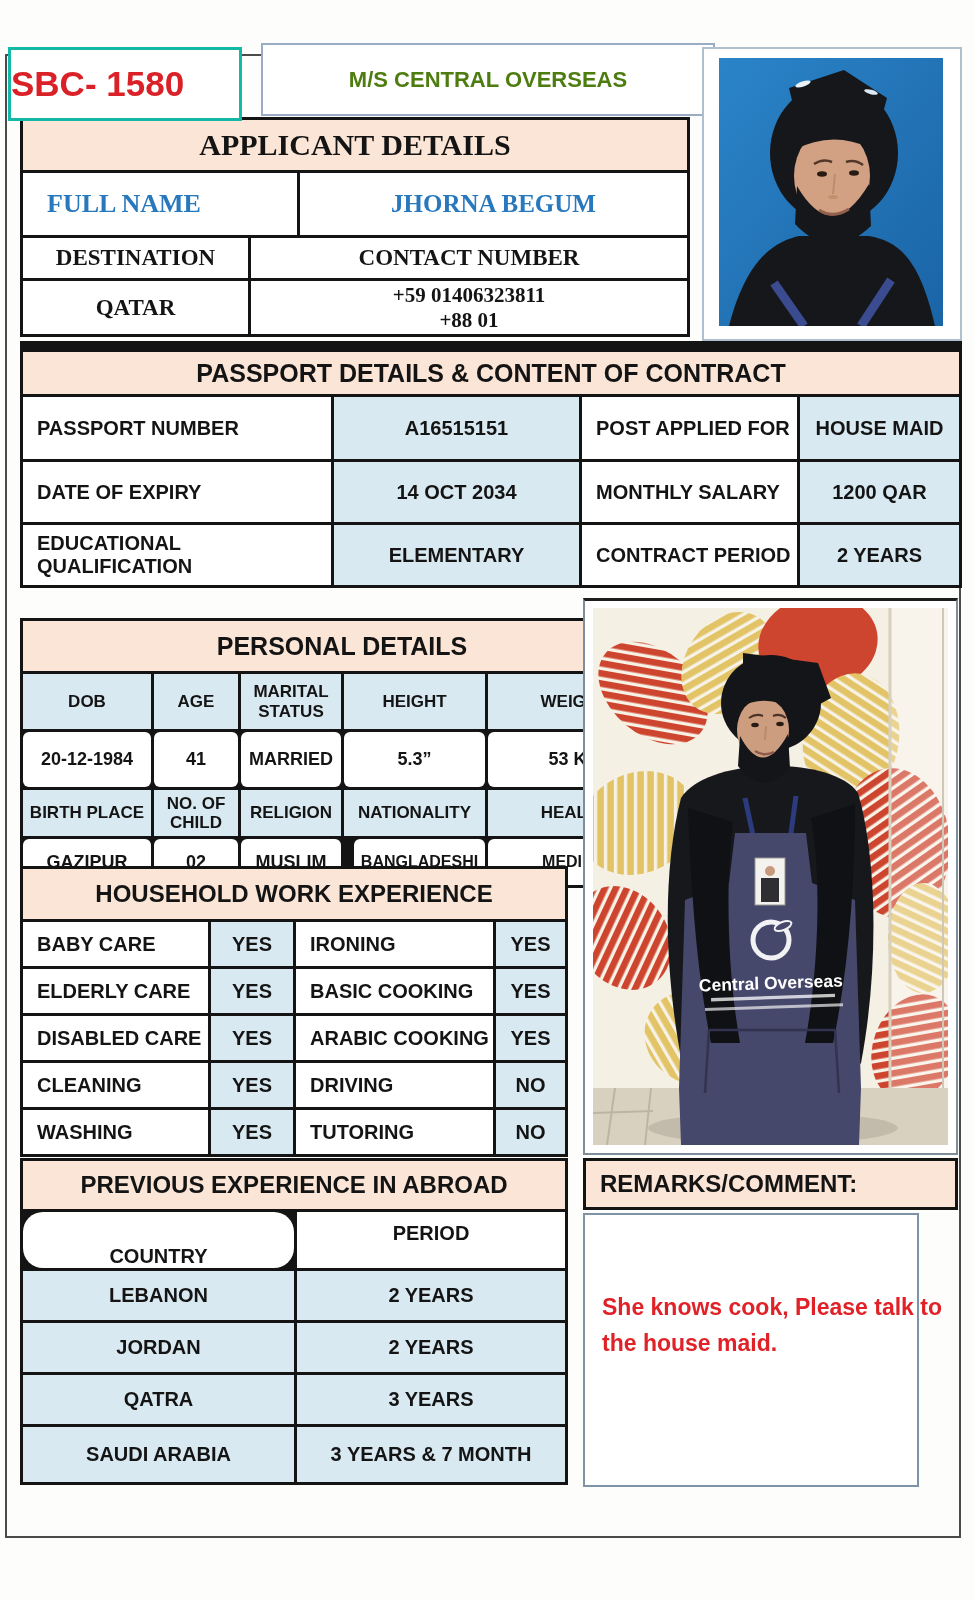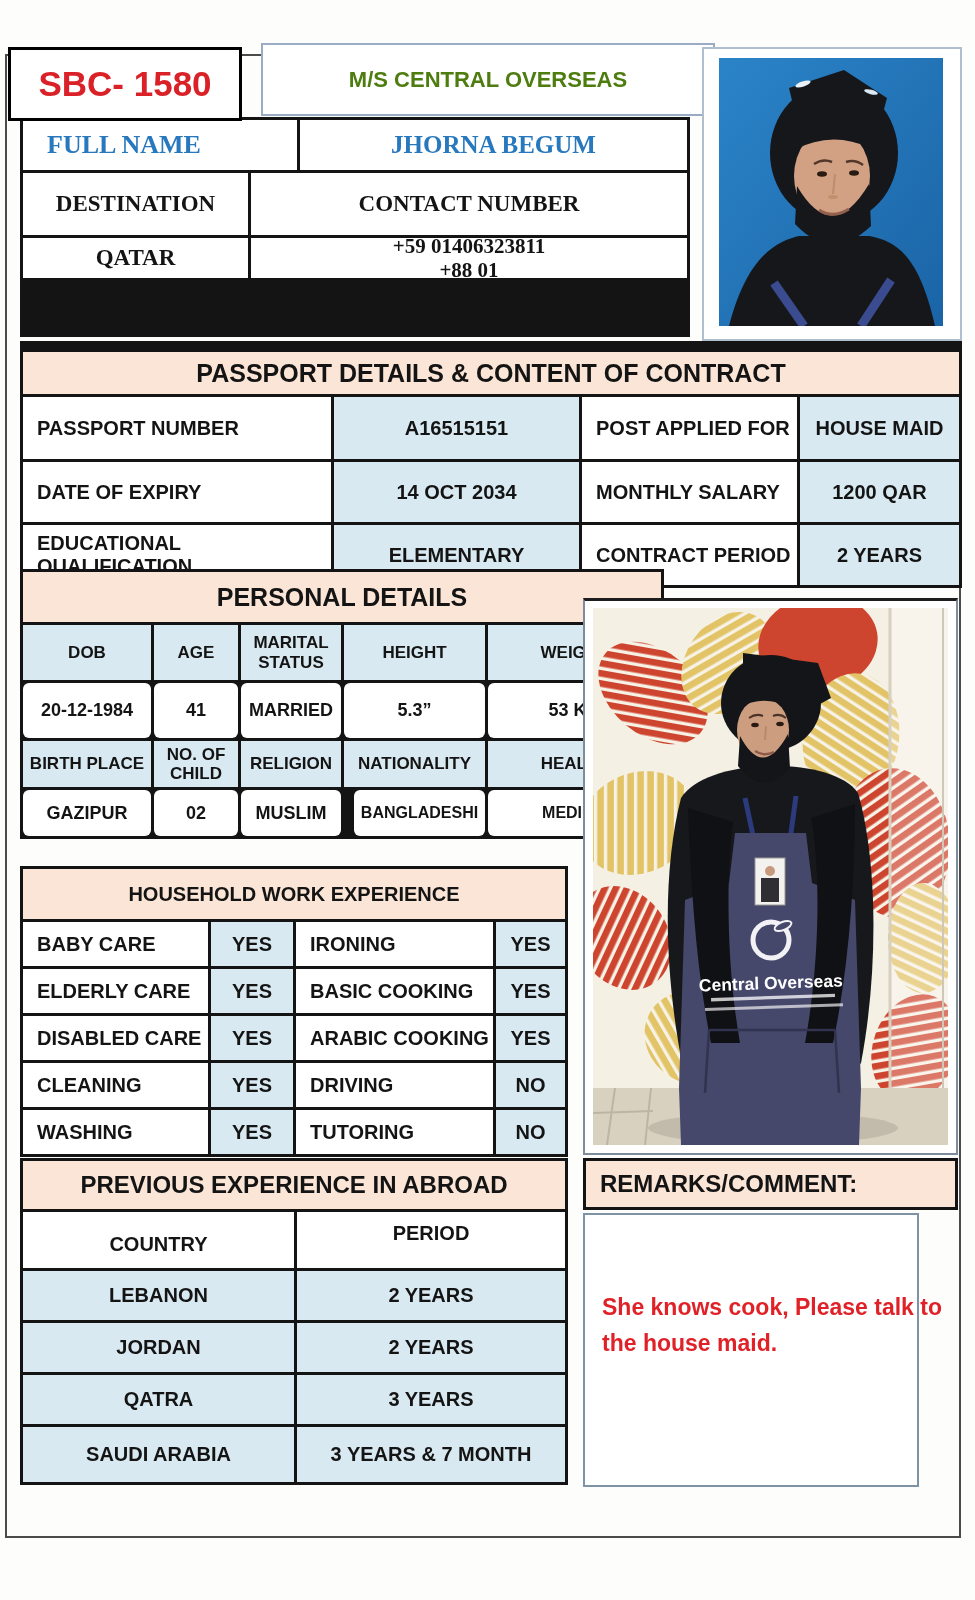--- a/index.html
+++ b/index.html
@@ -2,21 +2,21 @@
 <html><head>
 <meta charset="utf-8">
 <style>
   html,body{margin:0;padding:0;background:#ffffff;}
   .page{position:relative;width:975px;height:1600px;background:#fdfdfb;overflow:hidden;
         font-family:"Liberation Sans", sans-serif;color:#141414;}
   .outer-frame{position:absolute;left:5px;top:54px;width:952px;height:1480px;
         border:2px solid #4b4b4b;background:transparent;}
   
   .sbc-box{position:absolute;left:8px;top:47px;width:228px;height:68px;background:#fff;
-        border:3px solid #000000;display:flex;align-items:center;justify-content:center;
+        border:3px solid #14b8a6;display:flex;align-items:center;
         font-weight:bold;font-size:35px;color:#da2128;letter-spacing:0px;z-index:5;}
   .company-box{position:absolute;left:261px;top:43px;width:450px;height:69px;background:#fff;
         border:2px solid #9aacc4;display:flex;align-items:center;justify-content:center;
         font-weight:bold;font-size:22px;color:#4d7c0f;z-index:4;}
   .headshot-frame{position:absolute;left:702px;top:47px;width:256px;height:290px;background:#fff;
         border:2px solid #b0bfce;z-index:4;}
   .headshot-frame svg{position:absolute;left:15px;top:9px;}
   
   .gridtbl{position:absolute;background:#141414;display:grid;gap:3px;padding:3px;box-sizing:border-box;z-index:3;}
   .cell{display:flex;align-items:center;justify-content:center;background:#fff;
@@ -28,21 +28,21 @@
   .blue-text{color:#2878be;}
   .band-text{font-size:25px;}
   
   #applicant{left:20px;top:117px;width:670px;grid-template-columns:225px 46px 1fr;
         grid-template-rows:50px 62px 40px 53px;}
   
   #passport{left:20px;top:341px;width:942px;grid-template-columns:308px 245px 215px 1fr;
         grid-template-rows:50px 62px 60px 60px;}
   .lbl{font-size:20px;text-align:center;}
   
-  #personal{left:20px;top:569px;width:644px;grid-template-columns:128px 84px 100px 141px 1fr;
+  #personal{left:20px;top:618px;width:644px;grid-template-columns:128px 84px 100px 141px 1fr;
         grid-template-rows:50px 55px 55px 46px 46px;}
   .ph{font-size:17px;line-height:1.12;padding:0 2px;}
   .pv{font-size:18px;border-radius:6px;}
   
   #household{left:20px;top:866px;width:548px;grid-template-columns:185px 82px 197px 1fr;
         grid-template-rows:50px repeat(5,44px);}
   .hh{font-size:20px;}
   
   #previous{left:20px;top:1158px;width:548px;grid-template-columns:271px 1fr;
         grid-template-rows:48px 56px 49px 49px 49px 55px;}
@@ -97,20 +97,21 @@
       <ellipse cx="135" cy="115" rx="5" ry="2.8" fill="#2a1b12"></ellipse>
       <path d="M116,116 L114,136" stroke="#bc8c6d" stroke-width="2" fill="none"></path>
       <ellipse cx="114" cy="139" rx="5" ry="2" fill="#b9855f" opacity="0.6"></ellipse>
       <path d="M100,152 Q114,161 130,151" stroke="#94604e" stroke-width="3" fill="none"></path>
       <path d="M55,225 L85,268" stroke="#3a4c8f" stroke-width="9" fill="none"></path>
       <path d="M172,222 L142,268" stroke="#3a4c8f" stroke-width="9" fill="none"></path>
     </svg>
   </div>
 
   <div class="gridtbl" id="applicant">
+    <div class="cell peach serif" style="grid-column:1/4;font-size:30px;">APPLICANT DETAILS</div>
     <div class="cell left serif blue-text" style="grid-column:1/3;font-size:26px;padding-left:24px;">FULL NAME</div>
     <div class="cell serif blue-text" style="font-size:25px;">JHORNA BEGUM</div>
     <div class="cell serif" style="font-size:23px;">DESTINATION</div>
     <div class="cell serif" style="grid-column:2/4;font-size:23px;">CONTACT NUMBER</div>
     <div class="cell serif" style="font-size:23px;">QATAR</div>
     <div class="cell serif" style="grid-column:2/4;">
       <div class="phone-lines serif">
         <div>+59 01406323811</div>
         <div>+88 01</div>
       </div>
@@ -158,21 +159,21 @@
     <div class="cell blue ph">HEALTH</div>
 
     <div class="cell pv">GAZIPUR</div>
     <div class="cell pv">02</div>
     <div class="cell pv">MUSLIM</div>
     <div class="cell pv" style="font-size:16px;margin-left:10px;">BANGLADESHI</div>
     <div class="cell pv" style="font-size:16px;">MEDIUM</div>
   </div>
 
   <div class="gridtbl" id="household">
-    <div class="cell peach" style="grid-column:1/5;font-size:20px;">HOUSEHOLD WORK EXPERIENCE</div>
+    <div class="cell peach" style="grid-column:1/5;font-size:24px;">HOUSEHOLD WORK EXPERIENCE</div>
 
     <div class="cell left hh">BABY CARE</div>
     <div class="cell blue hh">YES</div>
     <div class="cell left hh">IRONING</div>
     <div class="cell blue hh">YES</div>
 
     <div class="cell left hh">ELDERLY CARE</div>
     <div class="cell blue hh">YES</div>
     <div class="cell left hh">BASIC COOKING</div>
     <div class="cell blue hh">YES</div>
@@ -189,21 +190,21 @@
 
     <div class="cell left hh">WASHING</div>
     <div class="cell blue hh">YES</div>
     <div class="cell left hh">TUTORING</div>
     <div class="cell blue hh">NO</div>
   </div>
 
   <div class="gridtbl" id="previous">
     <div class="cell peach" style="grid-column:1/3;font-size:24px;">PREVIOUS EXPERIENCE IN ABROAD</div>
 
-    <div class="cell pe" style="align-items:flex-end;padding-bottom:12px;">COUNTRY</div>
+    <div class="cell pe" style="align-items:flex-end;padding-bottom:0;border-radius:20px;">COUNTRY</div>
     <div class="cell pe" style="align-items:flex-start;padding-top:10px;">PERIOD</div>
 
     <div class="cell blue pe">LEBANON</div>
     <div class="cell blue pe">2 YEARS</div>
 
     <div class="cell blue pe">JORDAN</div>
     <div class="cell blue pe">2 YEARS</div>
 
     <div class="cell blue pe">QATRA</div>
     <div class="cell blue pe">3 YEARS</div>

